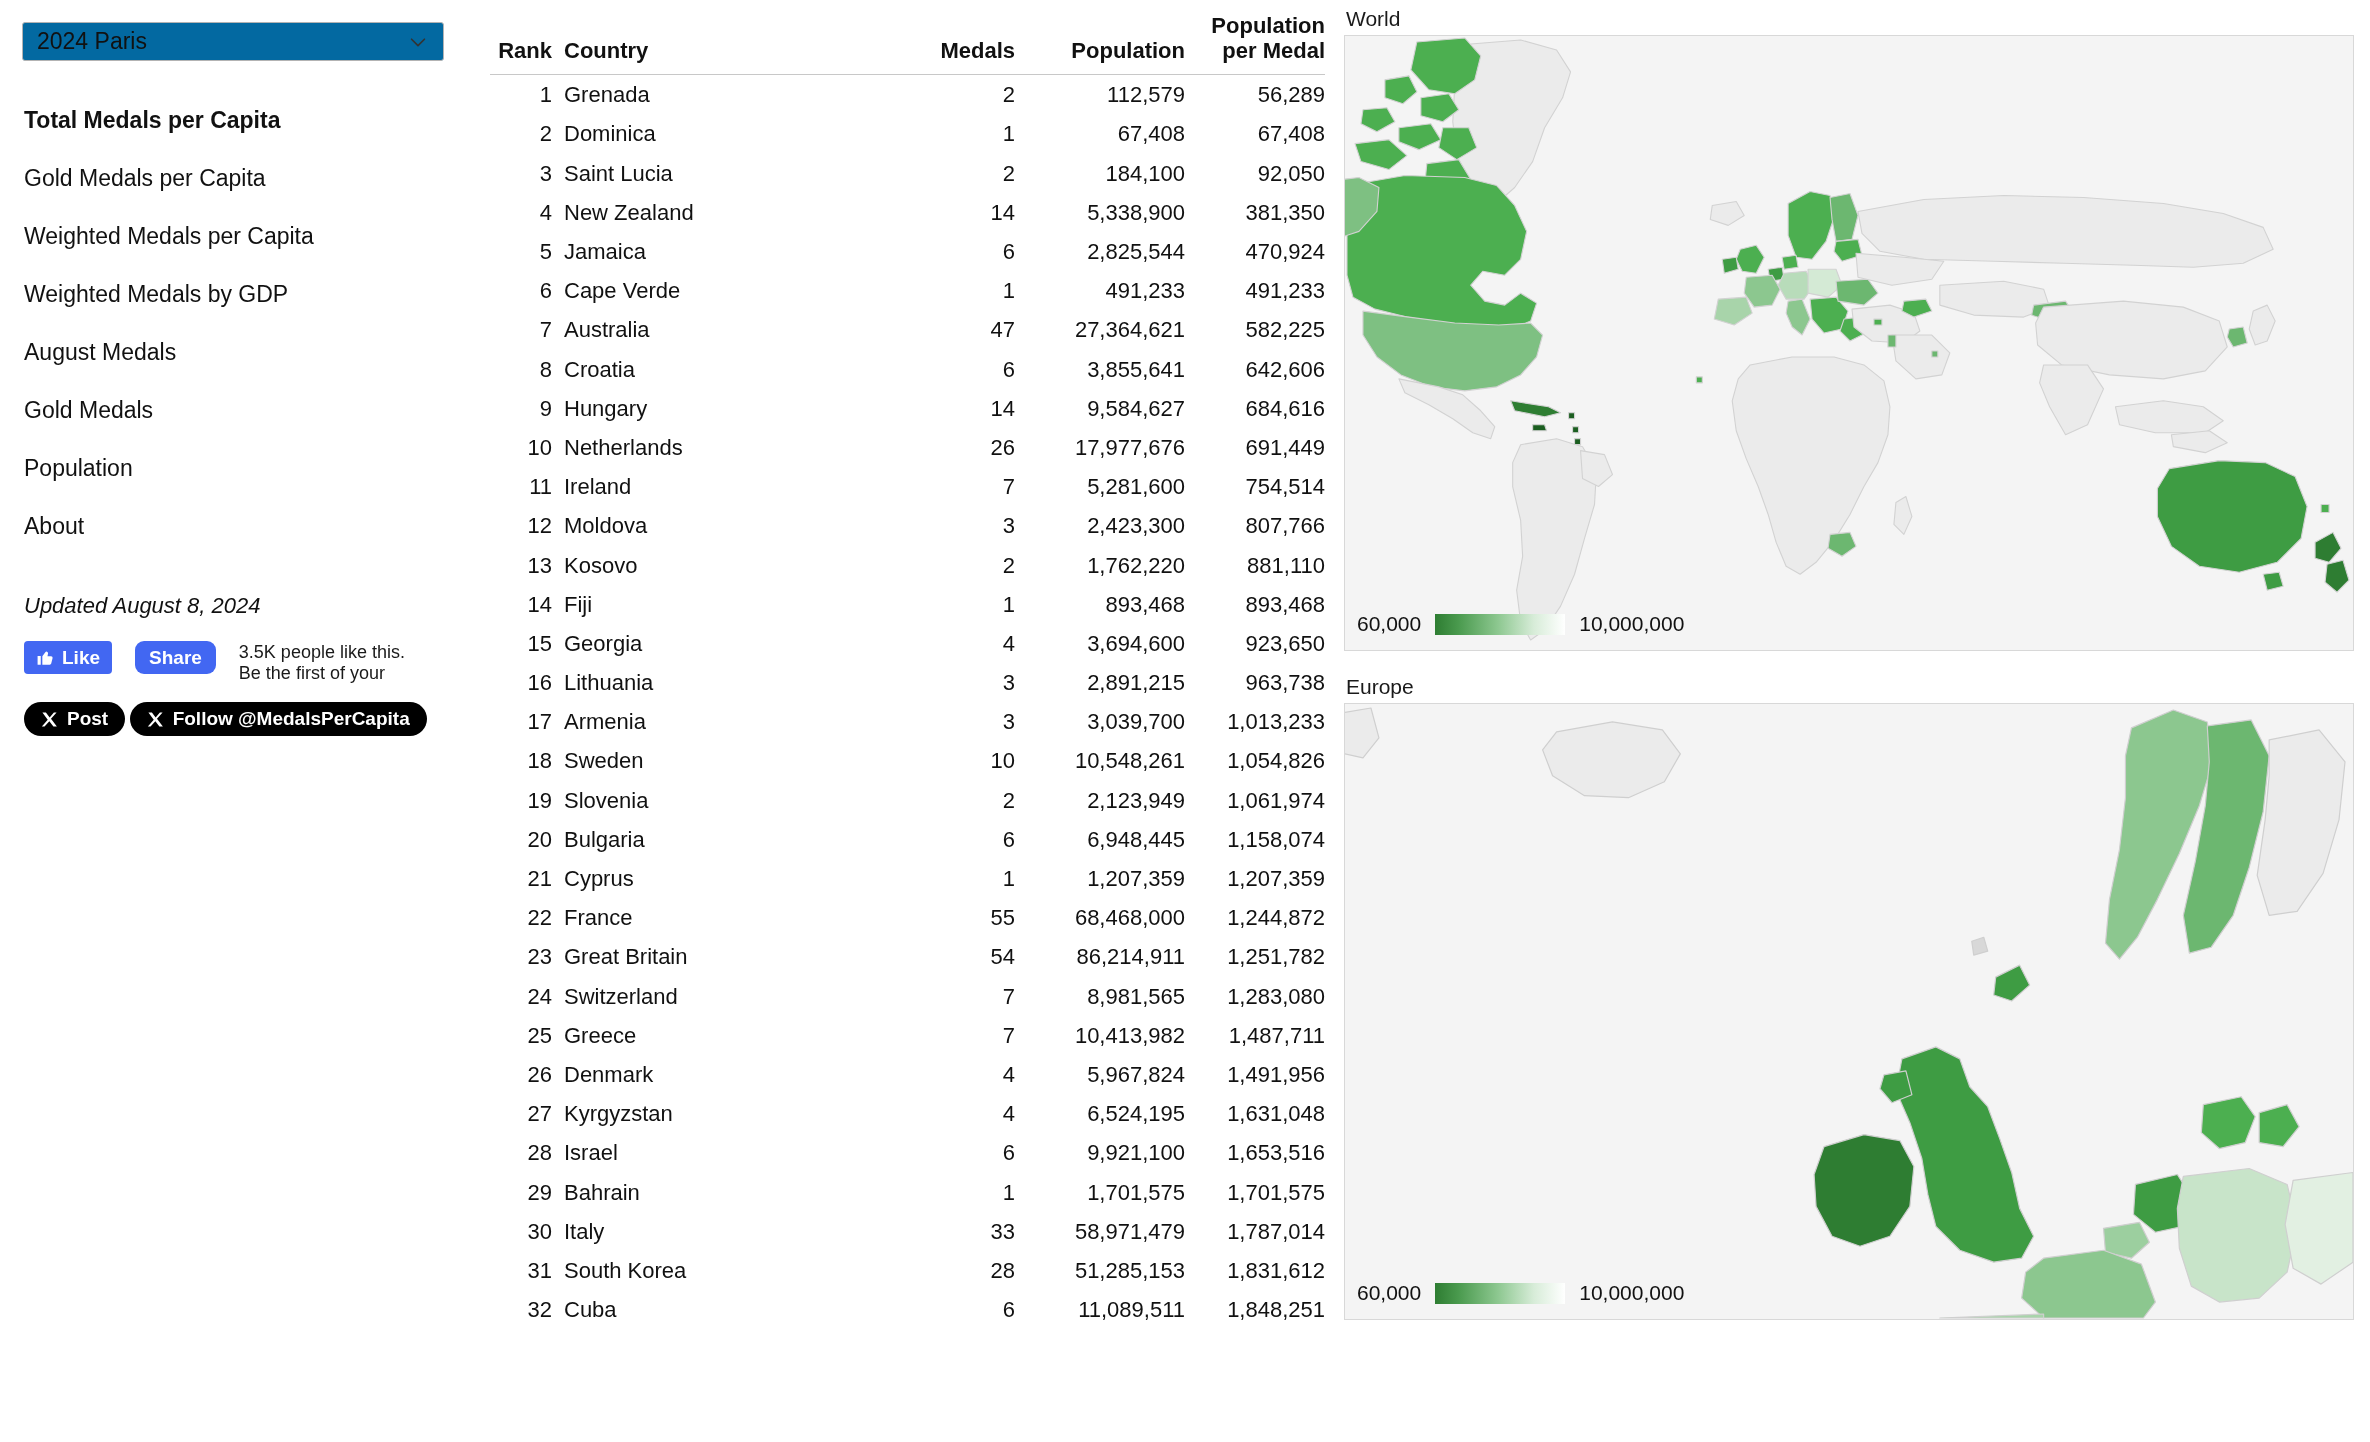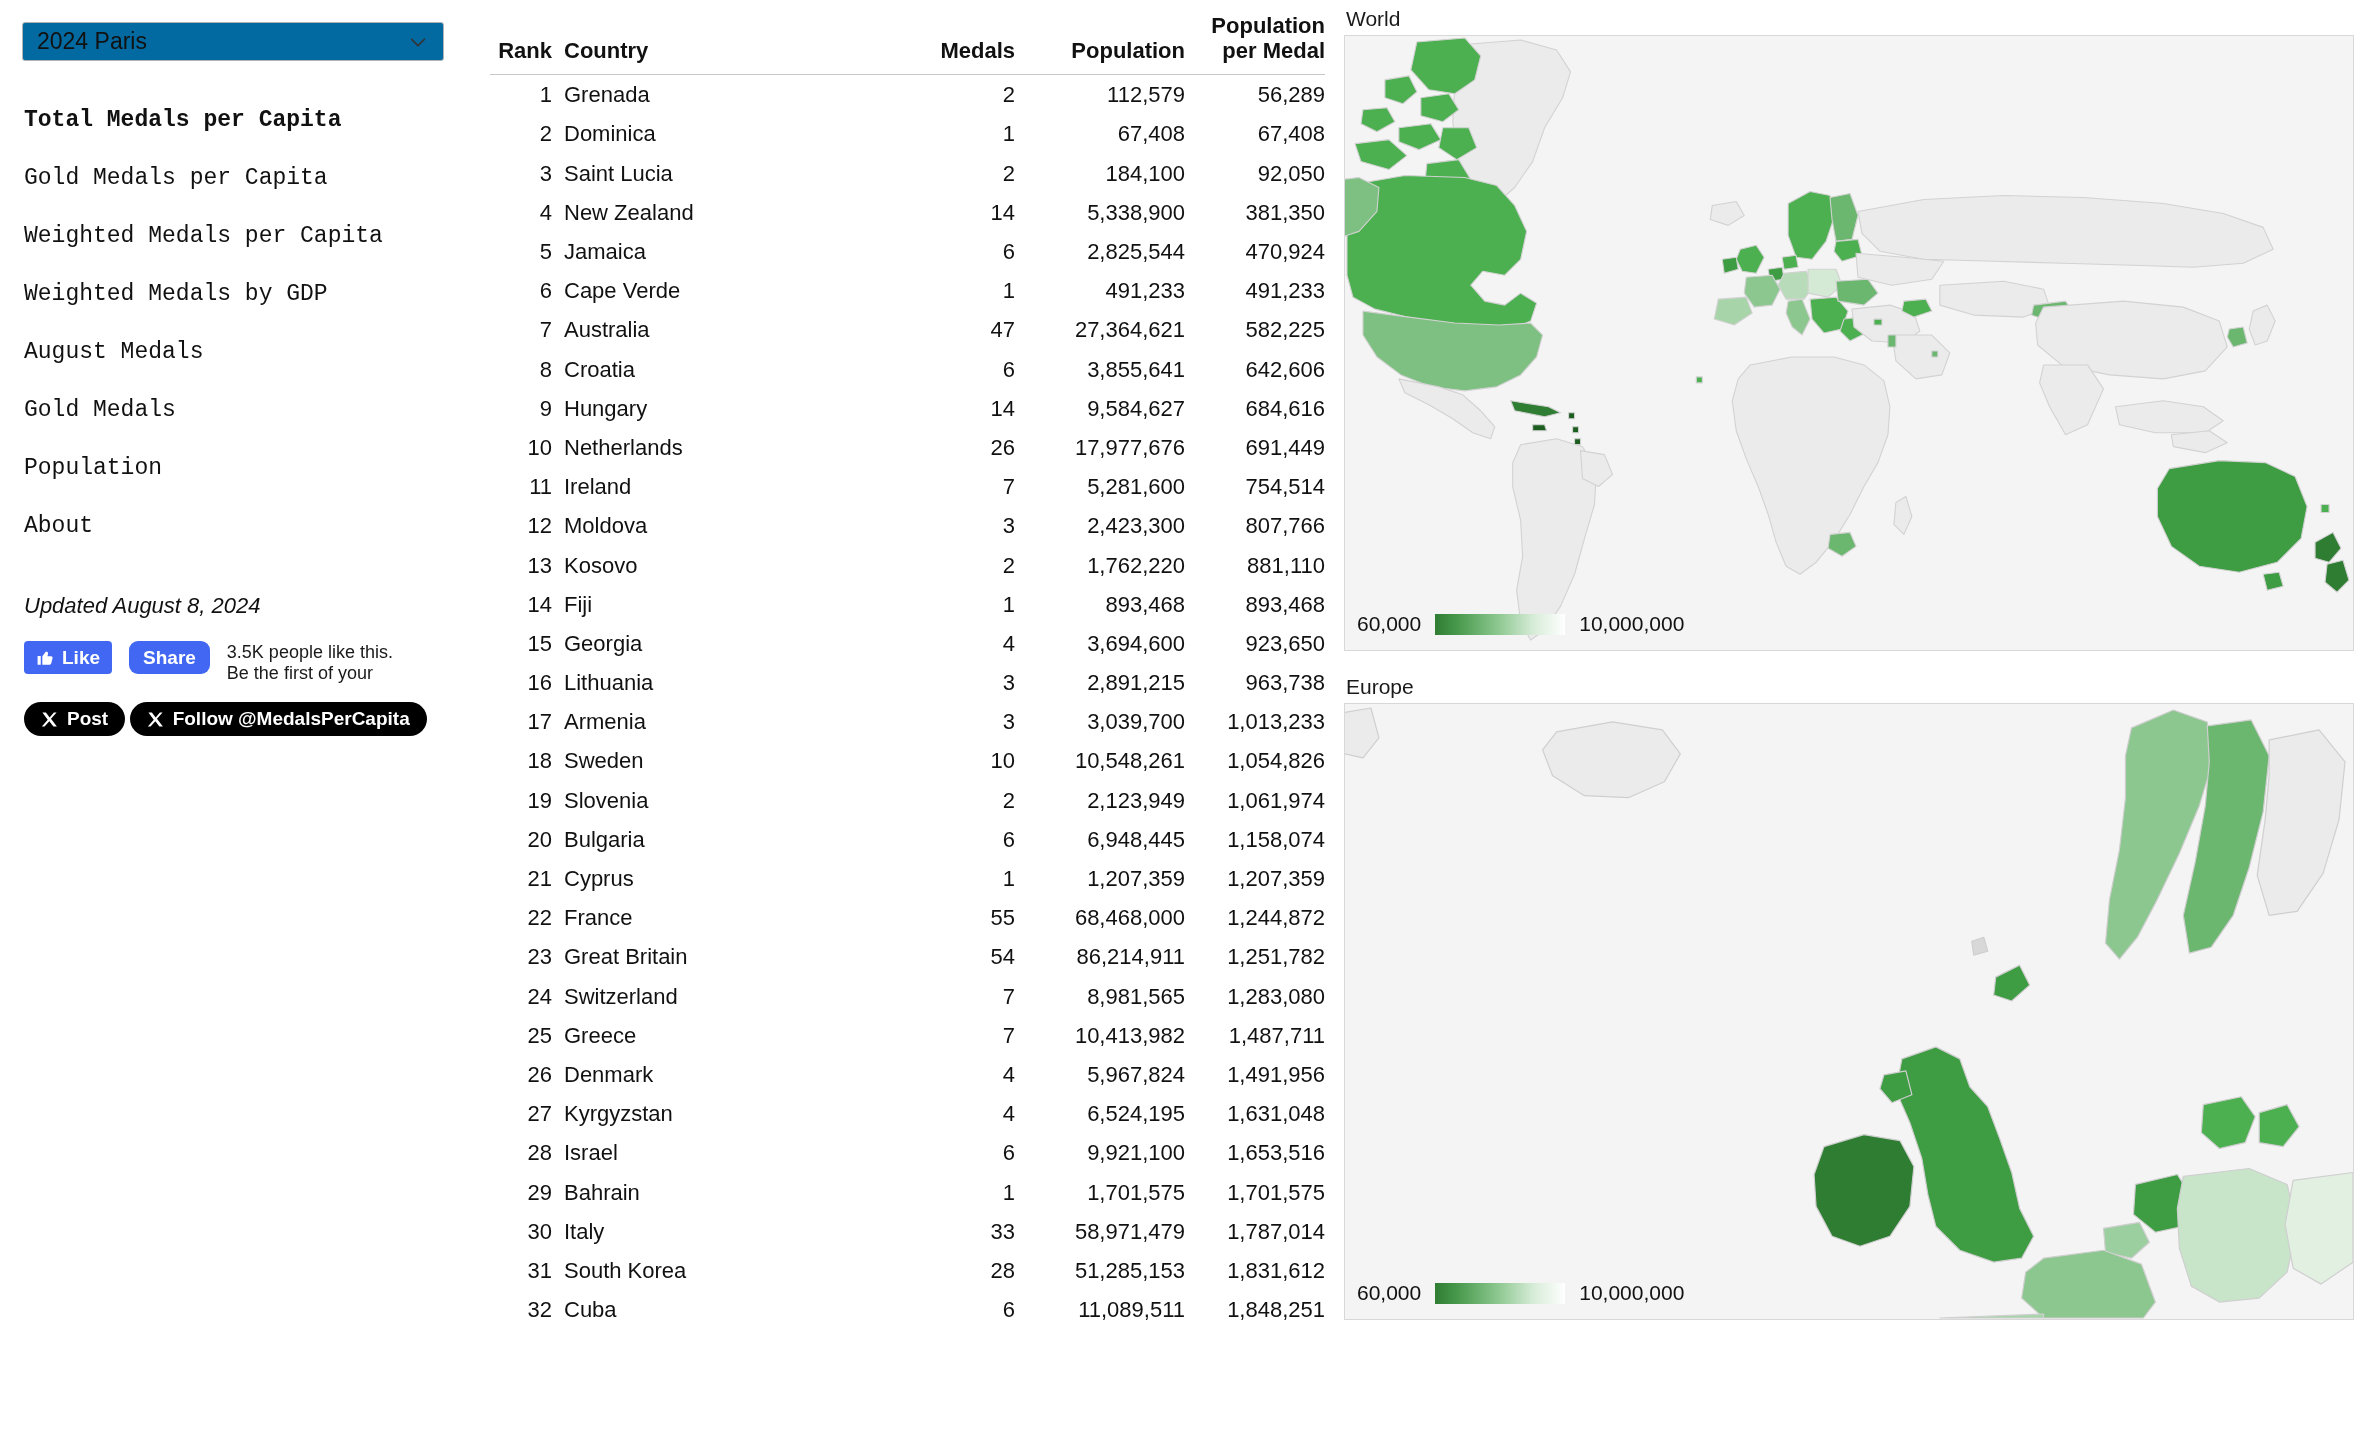--- a/index.html
+++ b/index.html
@@ -26,21 +26,21 @@
     padding: 0 14px;
     font-size: 23px;
     color: #111;
     cursor: pointer;
     position: relative;
   }
   .games-select .sel-value { flex: 1; line-height: 1; }
   .chev { width: 22px; height: 22px; flex: none; }
   .chev svg { display: block; }
 
-  .nav { margin-top: 30px; font-family: Liberation Mono, monospace; }
+  .nav { margin-top: 30px; }
   .nav-item {
     font-size: 23px;
     line-height: 1;
     padding: 0 0 0 2px;
     height: 58px;
     display: flex; align-items: center;
     color: #111;
     cursor: pointer;
     white-space: nowrap;
   }
@@ -48,21 +48,21 @@
 
   .updated {
     margin-top: 38px;
     font-size: 22px;
     font-style: italic;
     color: #111;
     padding-left: 2px;
   }
 
   .social { margin-top: 22px; padding-left: 2px; }
-  .fb-row { display: flex; align-items: flex-start; gap: 17px; }
+  .fb-row { display: flex; align-items: flex-start; gap: 23px; }
   .fb-btn {
     background: #4267f2;
     color: #fff;
     border-radius: 4px;
     height: 33px;
     display: inline-flex; align-items: center; justify-content: center;
     gap: 7px;
     font-size: 19px;
     font-weight: bold;
     padding: 0 12px;

